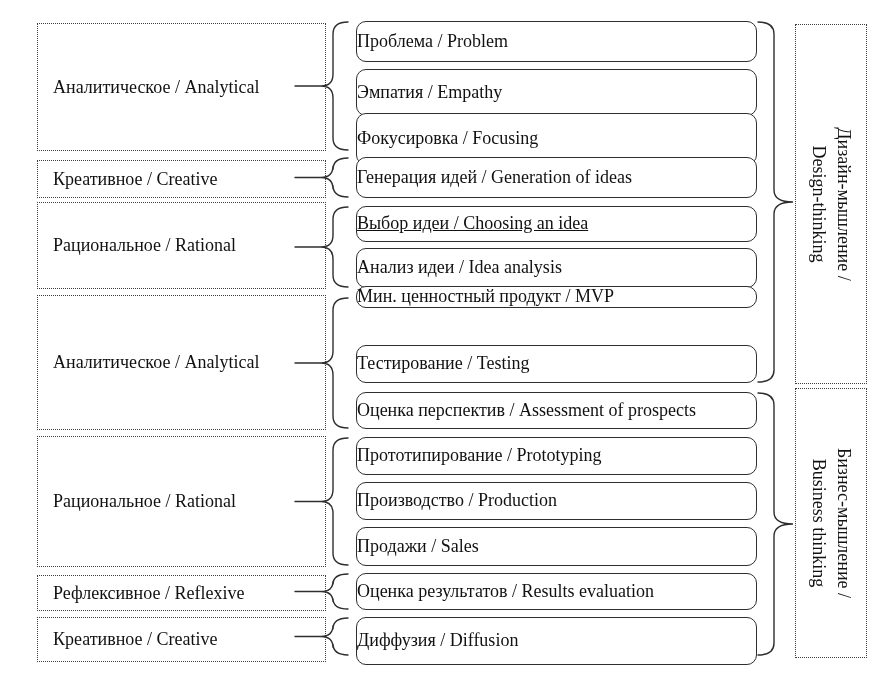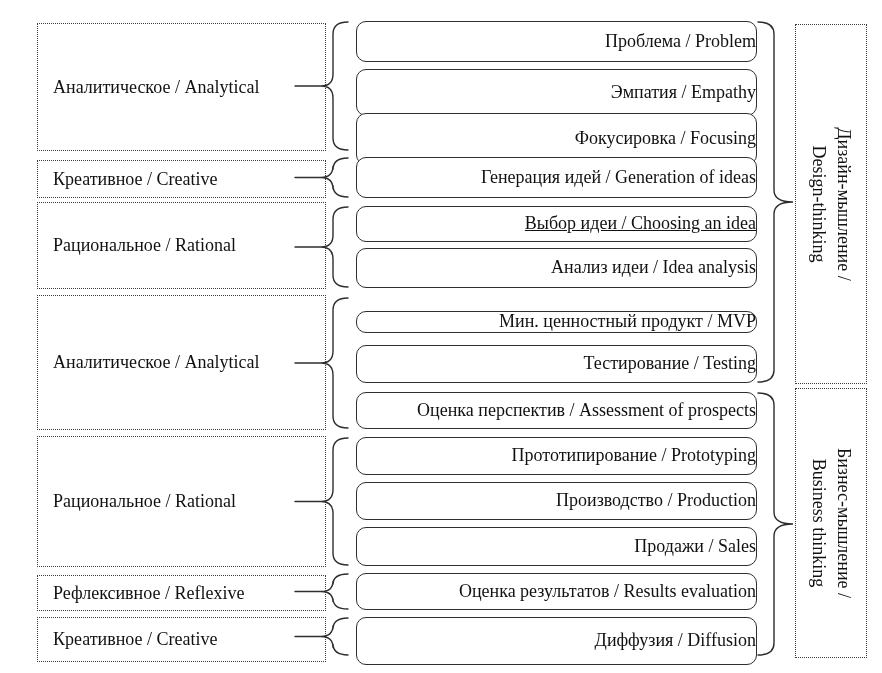--- a/index.html
+++ b/index.html
@@ -10,21 +10,21 @@
   }
   .lbox {
     position:absolute; left:37px; width:289px; box-sizing:border-box;
     border:1px dotted #3c3c3c; background:#ffffff;
     display:flex; align-items:center; padding-left:15px;
     font-size:18px; line-height:1.15;
   }
   .stage {
     position:absolute; left:356px; width:401px; box-sizing:border-box;
     border:1.4px solid #2e2e2e; border-radius:10px; background:#ffffff;
-    display:flex; align-items:center; justify-content:flex-end;
+    display:flex; align-items:center; justify-content:flex-start;
     font-size:18px; text-align:center; line-height:1.1;
   }
   .rbox {
     position:absolute; left:795px; width:72px; box-sizing:border-box;
     border:1px dotted #3c3c3c; background:#ffffff;
   }
   .rlabel {
     position:absolute; top:50%; left:50%;
     transform:translate(-50%,-50%) rotate(90deg);
     text-align:center; font-size:18px; line-height:25px; white-space:nowrap;
@@ -70,21 +70,21 @@
     </div>
   <div class="stage" style="top:157px;height:41px;">
       <span>Генерация идей / Generation of ideas</span>
     </div>
   <div class="stage" style="top:206px;height:36px;text-decoration:underline;">
       <span>Выбор идеи / Choosing an idea</span>
     </div>
   <div class="stage" style="top:248px;height:40px;">
       <span>Анализ идеи / Idea analysis</span>
     </div>
-  <div class="stage" style="top:311px;height:22px;">
+  <div class="stage" style="top:286px;height:22px;">
       <span>Мин. ценностный продукт / MVP</span>
     </div>
   <div class="stage" style="top:345px;height:38px;">
       <span>Тестирование / Testing</span>
     </div>
   <div class="stage" style="top:392px;height:37px;">
       <span>Оценка перспектив / Assessment of prospects</span>
     </div>
   <div class="stage" style="top:437px;height:38px;">
       <span>Прототипирование / Prototyping</span>

